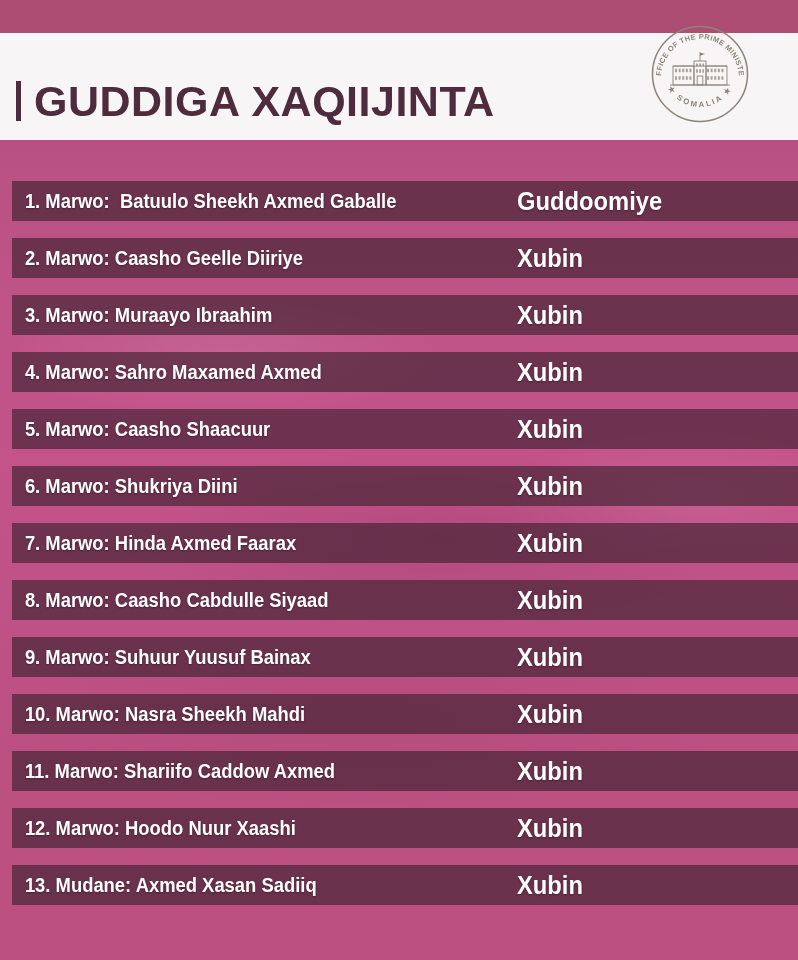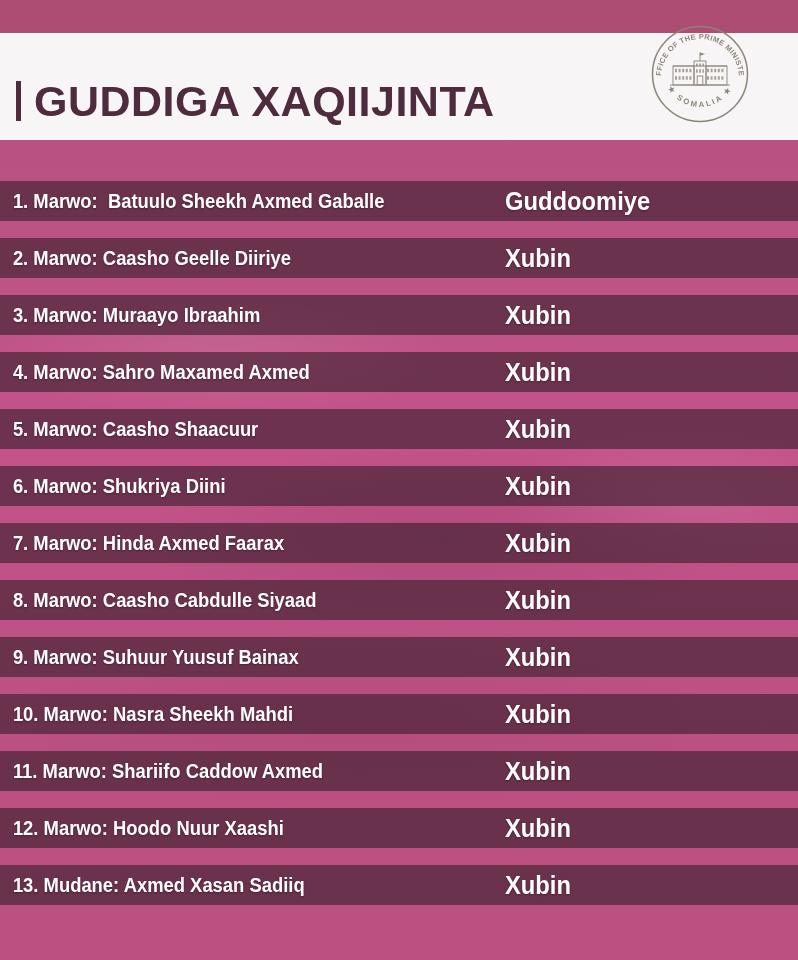--- a/index.html
+++ b/index.html
@@ -50,21 +50,21 @@
     font-weight: 800;
     color: #4e2b3d;
     letter-spacing: 0.5px;
   }
   .title .line { display: block; white-space: nowrap; }
   .seal { width: 100px; height: 100px; }
   .seal svg { width: 100px; height: 100px; display: block; }
 
   .list {
     position: absolute;
-    top: 181px; left: 0; right: 0;
+    top: 181px; left: 12px; right: 0;
     display: flex;
     flex-direction: column;
     gap: 17px;
     z-index: 1;
   }
   .row {
     height: 40px;
     background: rgba(56,30,44,0.62);
     display: flex;
     align-items: center;

